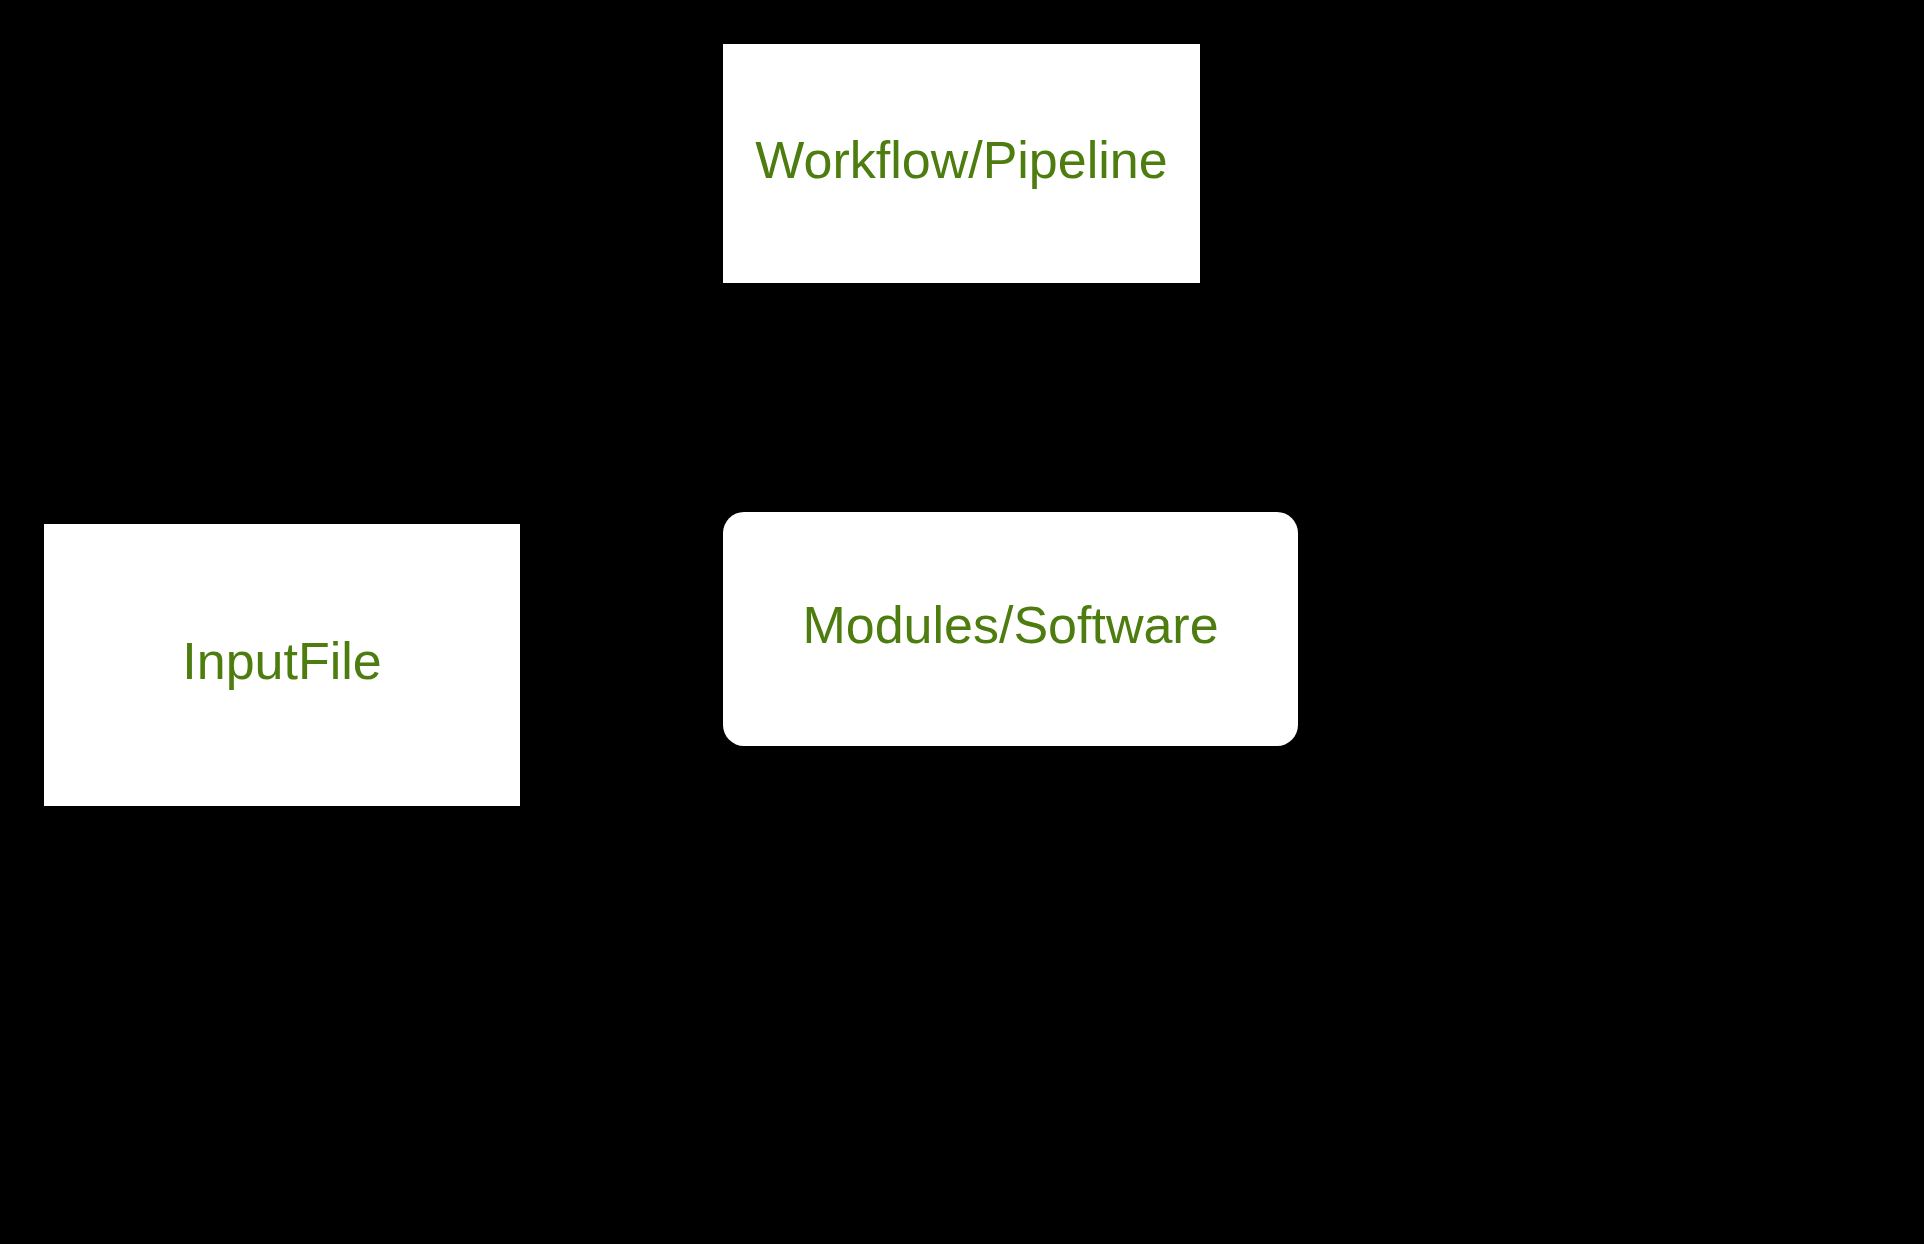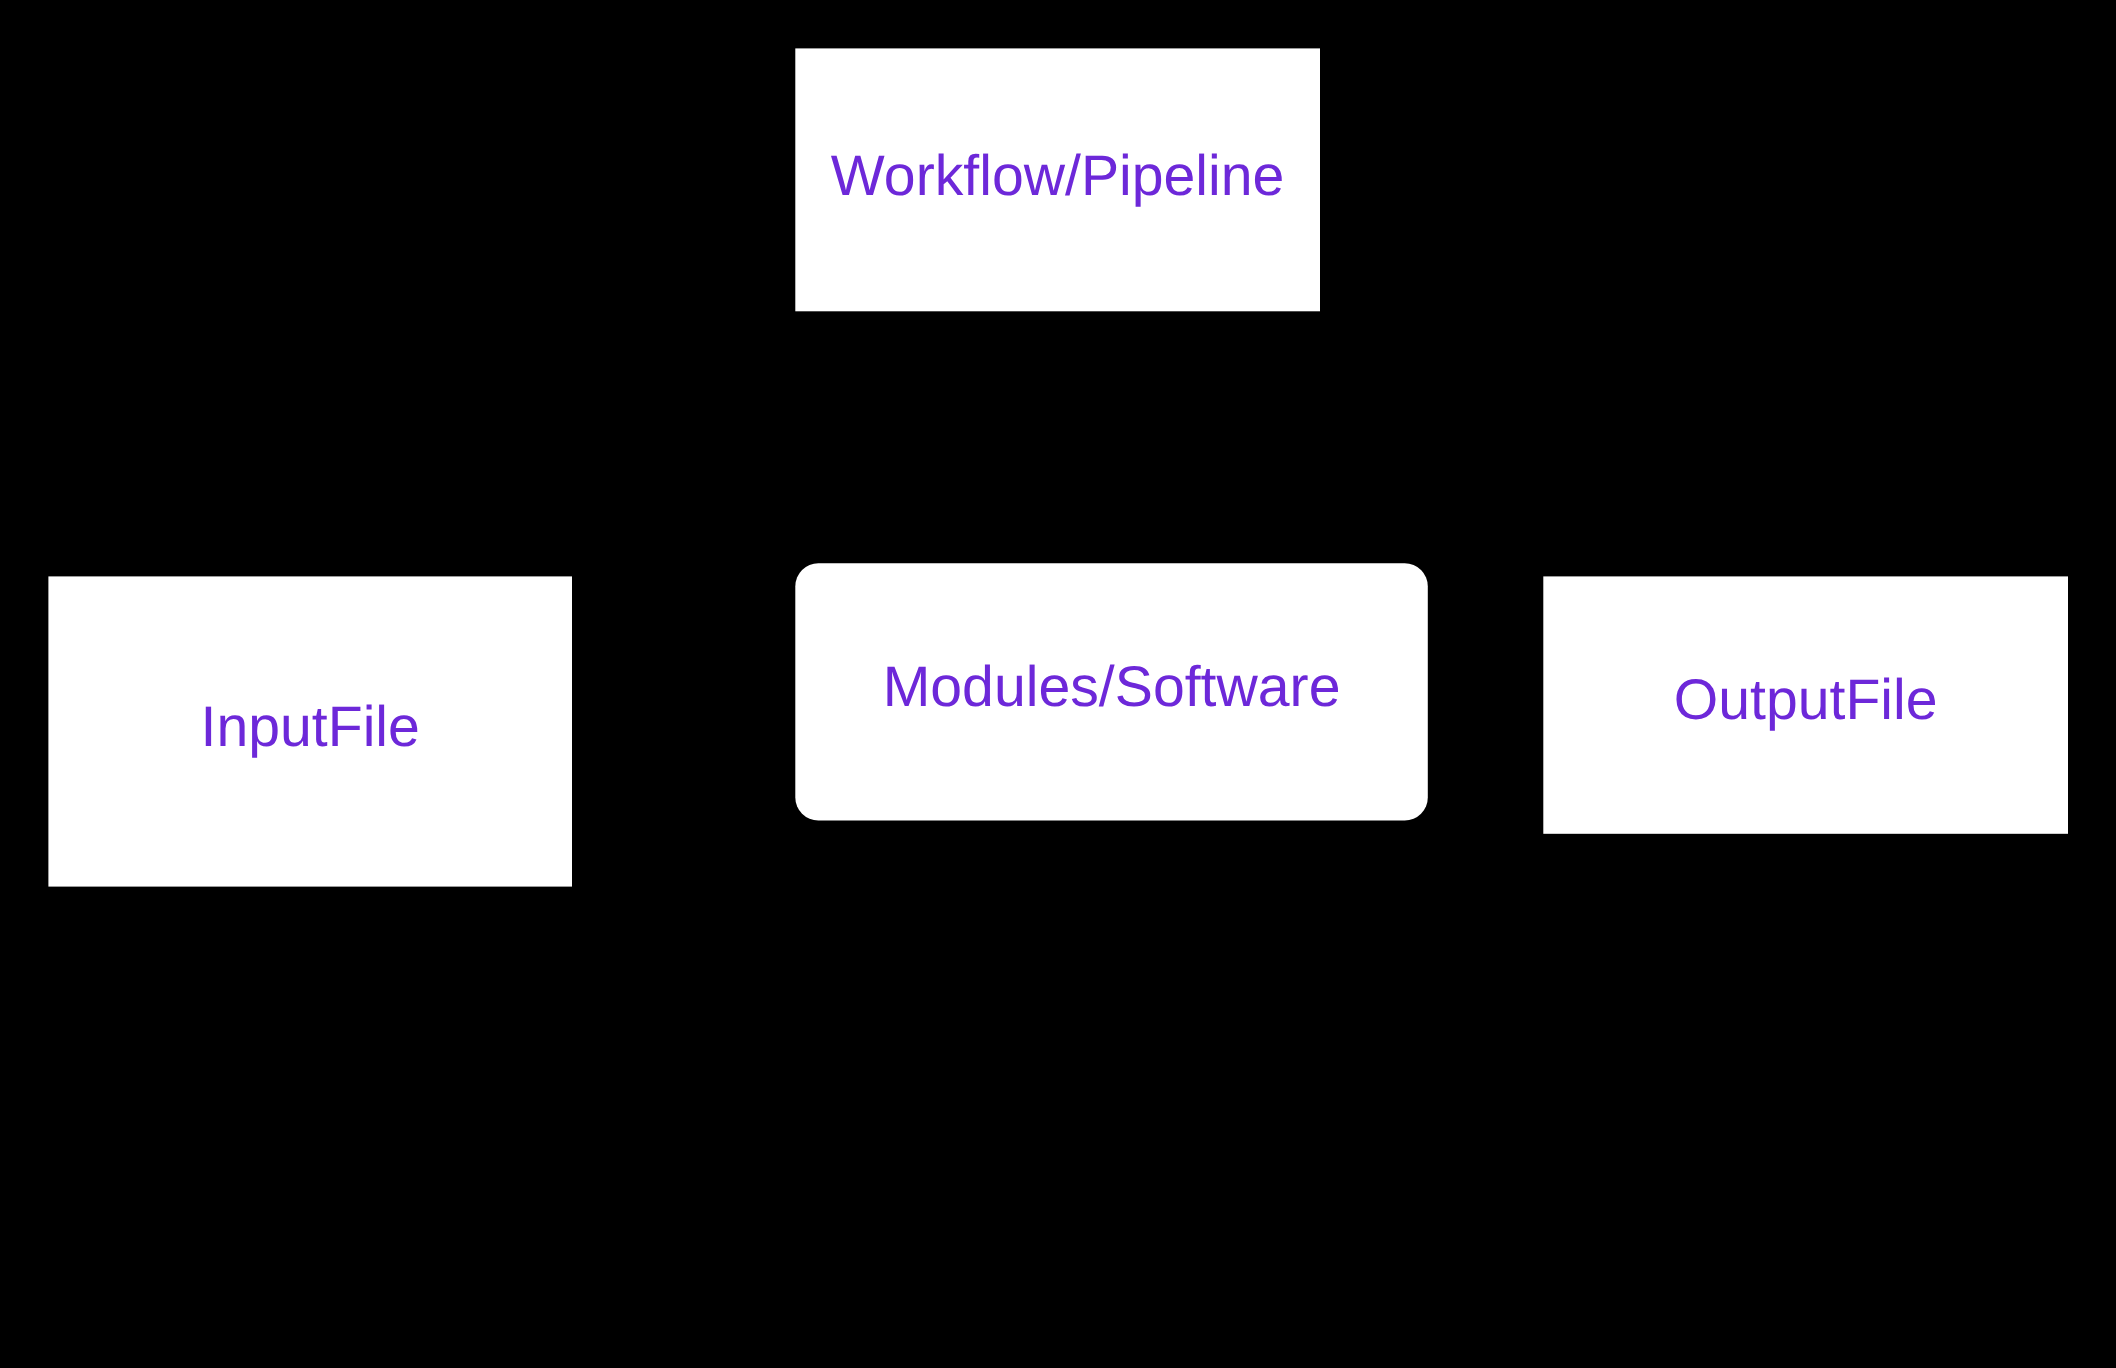--- a/index.html
+++ b/index.html
@@ -23,21 +23,21 @@
   .node-box {
     position: absolute;
     background: #ffffff;
     border: 0;
     box-sizing: border-box;
     display: flex;
     align-items: center;
     justify-content: center;
   }
   .node-label {
-    color: #6d28d9;
+    color: #4d7c0f;
     font-family: "Liberation Sans", sans-serif;
     font-size: 52px;
     font-weight: 400;
     line-height: 1;
     letter-spacing: 0px;
     white-space: nowrap;
     text-align: center;
     
     transform: translateY(-4px);
   }
@@ -59,18 +59,15 @@
   </div>
 
   <div class="node-box" id="node-inputfile">
     <span class="node-label">InputFile</span>
   </div>
 
   <div class="node-box" id="node-modules">
     <span class="node-label">Modules/Software</span>
   </div>
 
-  <div class="node-box" id="node-outputfile">
-    <span class="node-label">OutputFile</span>
-  </div>
 
 
 </div>
 
 </body></html>

